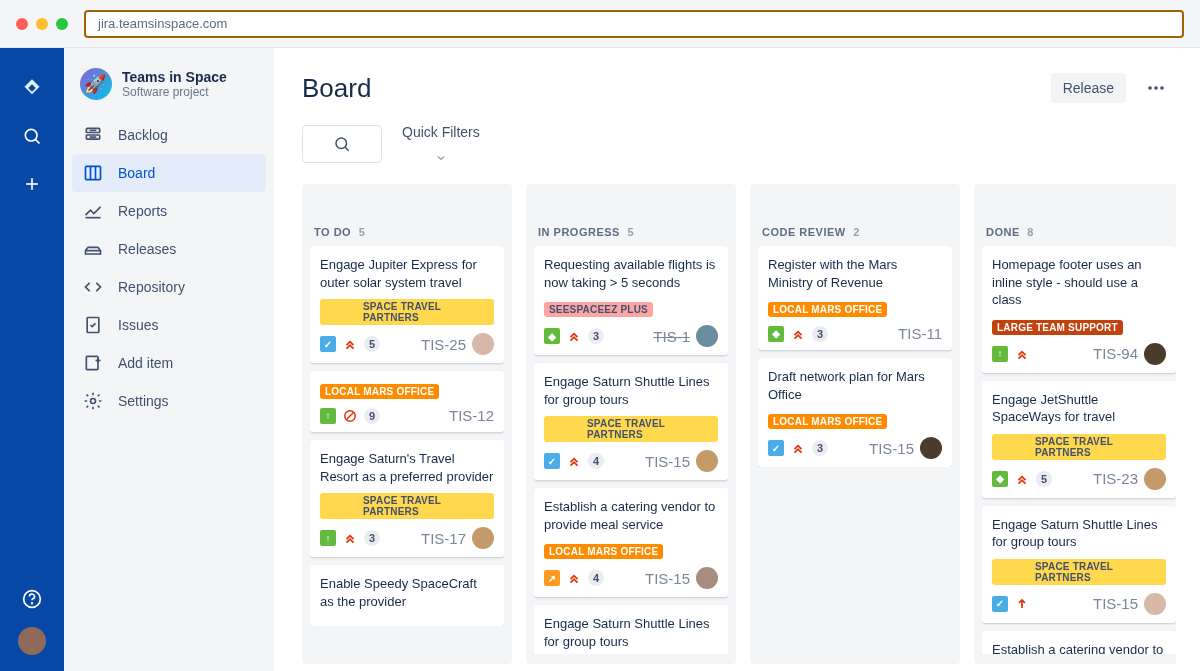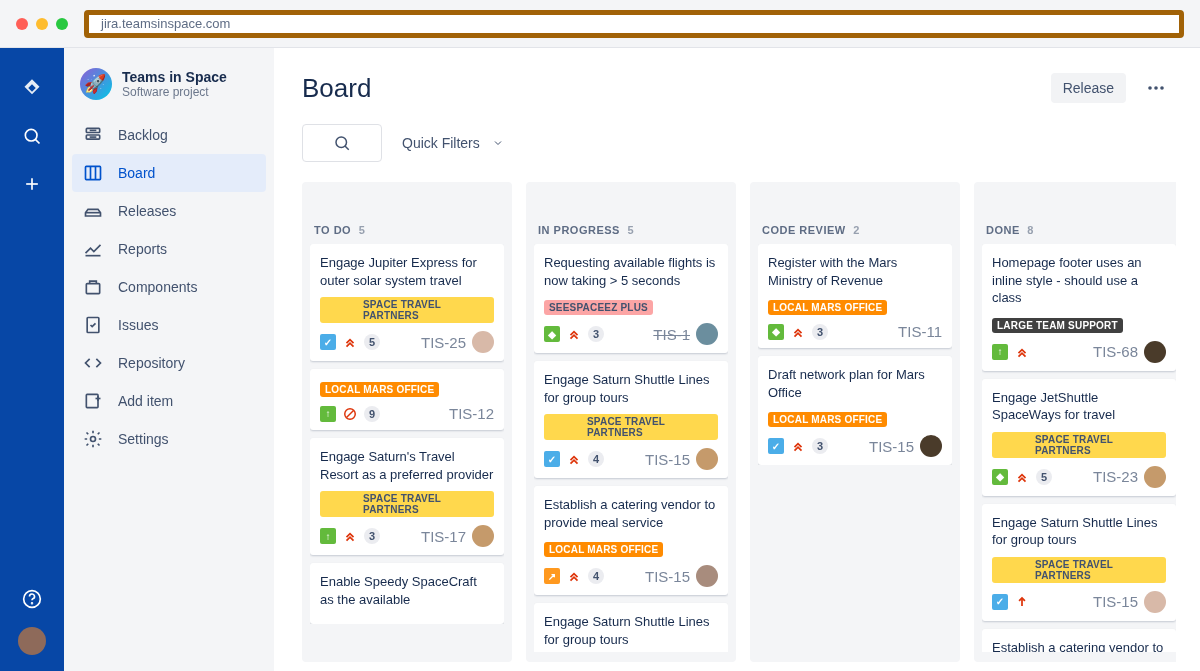--- a/index.html
+++ b/index.html
@@ -3,21 +3,21 @@
 <meta charset="utf-8">
 <style>
   * { box-sizing: border-box; margin: 0; padding: 0; }
   body { font-family: -apple-system, BlinkMacSystemFont, "Segoe UI", Helvetica, Arial, sans-serif; background: #fff; overflow: hidden; width: 1200px; height: 671px; }
   
   
   .browser-chrome { height: 48px; background: #f4f5f7; border-bottom: 1px solid #e2e4e9; display: flex; align-items: center; padding: 0 16px; }
   .traffic-lights { display: flex; gap: 8px; margin-right: 16px; }
   .tl { width: 12px; height: 12px; border-radius: 50%; }
   .tl-red { background: #ff5f57; } .tl-yellow { background: #febc2e; } .tl-green { background: #28c840; }
-  .url-bar { flex: 1; background: #fff; border: 5px solid #a16207; border-radius: 4px; height: 28px; display: flex; align-items: center; padding: 0 12px; font-size: 13px; color: #5e6c84; }
+  .url-bar { flex: 1; background: #fff; border: 2px solid #a16207; border-radius: 4px; height: 28px; display: flex; align-items: center; padding: 0 12px; font-size: 13px; color: #5e6c84; }
 
   .app { display: flex; height: 623px; }
   
   
   .global-nav { width: 64px; background: #0747a6; display: flex; flex-direction: column; align-items: center; padding-top: 20px; }
   .global-nav .gn-item { width: 40px; height: 40px; display: flex; align-items: center; justify-content: center; color: #fff; cursor: pointer; border-radius: 4px; margin-bottom: 8px; }
   .global-nav .gn-logo svg { width: 28px; height: 28px; }
   .global-nav .gn-item svg { width: 20px; height: 20px; }
   .gn-spacer { flex: 1; }
   .gn-avatar { width: 28px; height: 28px; border-radius: 50%; background: #8e6a5a; margin-bottom: 16px; }
@@ -36,35 +36,35 @@
   
   .main { flex: 1; padding: 22px 24px 0 28px; overflow: hidden; }
   .page-header { display: flex; align-items: center; margin-bottom: 18px; }
   .page-title { font-size: 26px; font-weight: 500; color: #172b4d; }
   .page-header-actions { margin-left: auto; display: flex; align-items: center; gap: 10px; }
   .btn { background: #f2f3f5; border-radius: 4px; padding: 7px 12px; font-size: 14px; color: #42526e; cursor: pointer; }
   .more-btn { padding: 6px 8px; color:#42526e; cursor:pointer; }
 
   .board-filters { display: flex; align-items: center; margin-bottom: 20px; gap: 20px; }
   .search-box { width: 80px; height: 38px; background: #fff; border: 1px solid #dfe1e6; border-radius: 4px; display: flex; align-items: center; justify-content: center; }
-  .quick-filters { font-size: 14px; color: #42526e; display: flex; align-items: center; gap: 12px; cursor:pointer; }
+  .quick-filters { font-size: 14px; color: #42526e; display: flex; align-items: center; gap: 12px; cursor:pointer;flex-direction:column; }
 
   .board { display: flex; gap: 14px; overflow-x: auto; height: 480px; }
   .column { flex: 0 0 210px; background: #f4f5f7; border-radius: 4px; padding: 10px 8px; display: flex; flex-direction: column; }
   .col-header { font-size: 11px; font-weight: 600; color: #5e6c84; text-transform: uppercase; letter-spacing: 0.5px; padding: 2px 4px 8px 4px; margin-top: 30px; }
   .col-header .count { color: #97a0af; margin-left: 4px; }
   .cards { display: flex; flex-direction: column; gap: 8px; overflow-y: auto; }
 
   .card { background: #fff; border-radius: 3px; padding: 10px 10px 8px 10px; box-shadow: 0 1px 2px rgba(9,30,66,0.2); cursor: pointer; }
   .card-title { font-size: 13px; color: #172b4d; margin-bottom: 8px; line-height: 1.35; }
   .card-label { display: inline-block; font-size: 10px; font-weight: 700; padding: 2px 5px; border-radius: 3px; text-transform: uppercase; margin-bottom: 8px; letter-spacing: 0.2px; }
   .lbl-yellow { background: #ffd84d; color: #42526e; padding-left: 43px; }
   .lbl-teal { background: #fca5a5; color: #42526e; }
   .lbl-orange { background: #ff8b00; color: #fff; }
-  .lbl-purple { background: #404040; color: #fff; }
+  .lbl-purple { background: #c2410c; color: #fff; }
   .card-footer { display: flex; align-items: center; gap: 6px; }
   .type-icon { width: 16px; height: 16px; border-radius: 2px; display: flex; align-items: center; justify-content: center; color: #fff; font-size: 10px; font-weight: bold; }
   .type-task { background: #4bade8; }
   .type-story { background: #63ba3c; }
   .type-sub { background: #ff991f; }
   .priority-icon { width: 16px; height: 16px; display:flex; align-items:center; justify-content:center; }
   .badge-count { width: 16px; height: 16px; border-radius: 8px; background: #ebecf0; display:flex; align-items:center; justify-content:center; font-size:11px; color:#42526e; font-weight: 600; }
   .footer-spacer { flex: 1; }
   .issue-key { font-size: 15px; color: #7a869a; }
   .issue-key.struck { text-decoration: line-through; }
@@ -144,61 +144,52 @@
             <rect x="3" y="4" width="18" height="16" rx="1"></rect>
             <line x1="9" y1="4" x2="9" y2="20"></line>
             <line x1="15" y1="4" x2="15" y2="20"></line>
           </svg>
         </span>
       <span>Board</span>
     </div>
     <div class="sidebar-item">
       <span class="s-icon">
           <svg width="20" height="20" viewBox="0 0 24 24" fill="none" stroke="currentColor" stroke-width="2">
+            <polyline points="3 17 9 11 13 15 21 7"></polyline>
+            <polyline points="3 20 21 20"></polyline>
+          </svg>
+        </span>
+      <span>Reports</span>
+    </div>
+    <div class="sidebar-item">
+      <span class="s-icon">
+          <svg width="20" height="20" viewBox="0 0 24 24" fill="none" stroke="currentColor" stroke-width="2">
             <path d="M3 14 L6 10 L18 10 L21 14 L21 18 L3 18 Z"></path>
             <line x1="3" y1="14" x2="21" y2="14"></line>
           </svg>
         </span>
       <span>Releases</span>
     </div>
     <div class="sidebar-item">
       <span class="s-icon">
           <svg width="20" height="20" viewBox="0 0 24 24" fill="none" stroke="currentColor" stroke-width="2">
-            <polyline points="3 17 9 11 13 15 21 7"></polyline>
-            <polyline points="3 20 21 20"></polyline>
-          </svg>
-        </span>
-      <span>Reports</span>
-    </div>
-    <div class="sidebar-item">
-      <span class="s-icon">
-          <svg width="20" height="20" viewBox="0 0 24 24" fill="none" stroke="currentColor" stroke-width="2">
-            <rect x="4" y="8" width="16" height="12" rx="1"></rect>
-            <path d="M8 8 V5 H16 V8"></path>
-          </svg>
-        </span>
-      <span>Components</span>
+            <polyline points="8 7 3 12 8 17"></polyline>
+            <polyline points="16 7 21 12 16 17"></polyline>
+          </svg>
+        </span>
+      <span>Repository</span>
     </div>
     <div class="sidebar-item">
       <span class="s-icon">
           <svg width="20" height="20" viewBox="0 0 24 24" fill="none" stroke="currentColor" stroke-width="2">
             <rect x="5" y="3" width="14" height="18" rx="1"></rect>
             <polyline points="9 12 11 14 15 10"></polyline>
           </svg>
         </span>
       <span>Issues</span>
-    </div>
-    <div class="sidebar-item">
-      <span class="s-icon">
-          <svg width="20" height="20" viewBox="0 0 24 24" fill="none" stroke="currentColor" stroke-width="2">
-            <polyline points="8 7 3 12 8 17"></polyline>
-            <polyline points="16 7 21 12 16 17"></polyline>
-          </svg>
-        </span>
-      <span>Repository</span>
     </div>
     <div class="sidebar-item">
       <span class="s-icon">
           <svg width="20" height="20" viewBox="0 0 24 24" fill="none" stroke="currentColor" stroke-width="2">
             <rect x="4" y="4" width="14" height="16" rx="1"></rect>
             <line x1="18" y1="6" x2="18" y2="12"></line>
             <line x1="15" y1="9" x2="21" y2="9"></line>
           </svg>
         </span>
       <span>Add item</span>
@@ -295,21 +286,21 @@
                     <polyline points="6 20 12 14 18 20"></polyline>
                   </svg>
                 </span>
               <span class="badge-count">3</span>
               <span class="footer-spacer"></span>
               <span class="issue-key">TIS-17</span>
               <span class="assignee a3"></span>
             </div>
           </div>
           <div class="card">
-            <div class="card-title">Enable Speedy SpaceCraft as the available</div>
+            <div class="card-title">Enable Speedy SpaceCraft as the provider</div>
           </div>
         </div>
       </div>
 
       <div class="column">
         <div class="col-header">
           <span>In Progress</span>
           <span class="count">5</span>
         </div>
         <div class="cards">
@@ -423,21 +414,21 @@
             <span class="card-label lbl-purple">Large Team Support</span>
             <div class="card-footer">
               <span class="type-icon type-story">↑</span>
               <span class="priority-icon">
                   <svg width="14" height="14" viewBox="0 0 24 24" fill="none" stroke="#de350b" stroke-width="3">
                     <polyline points="6 14 12 8 18 14"></polyline>
                     <polyline points="6 20 12 14 18 20"></polyline>
                   </svg>
                 </span>
               <span class="footer-spacer"></span>
-              <span class="issue-key">TIS-68</span>
+              <span class="issue-key">TIS-94</span>
               <span class="assignee a4"></span>
             </div>
           </div>
           <div class="card">
             <div class="card-title">Engage JetShuttle SpaceWays for travel</div>
             <span class="card-label lbl-yellow">Space Travel Partners</span>
             <div class="card-footer">
               <span class="type-icon type-story">◆</span>
               <span class="priority-icon">
                   <svg width="14" height="14" viewBox="0 0 24 24" fill="none" stroke="#de350b" stroke-width="3">

